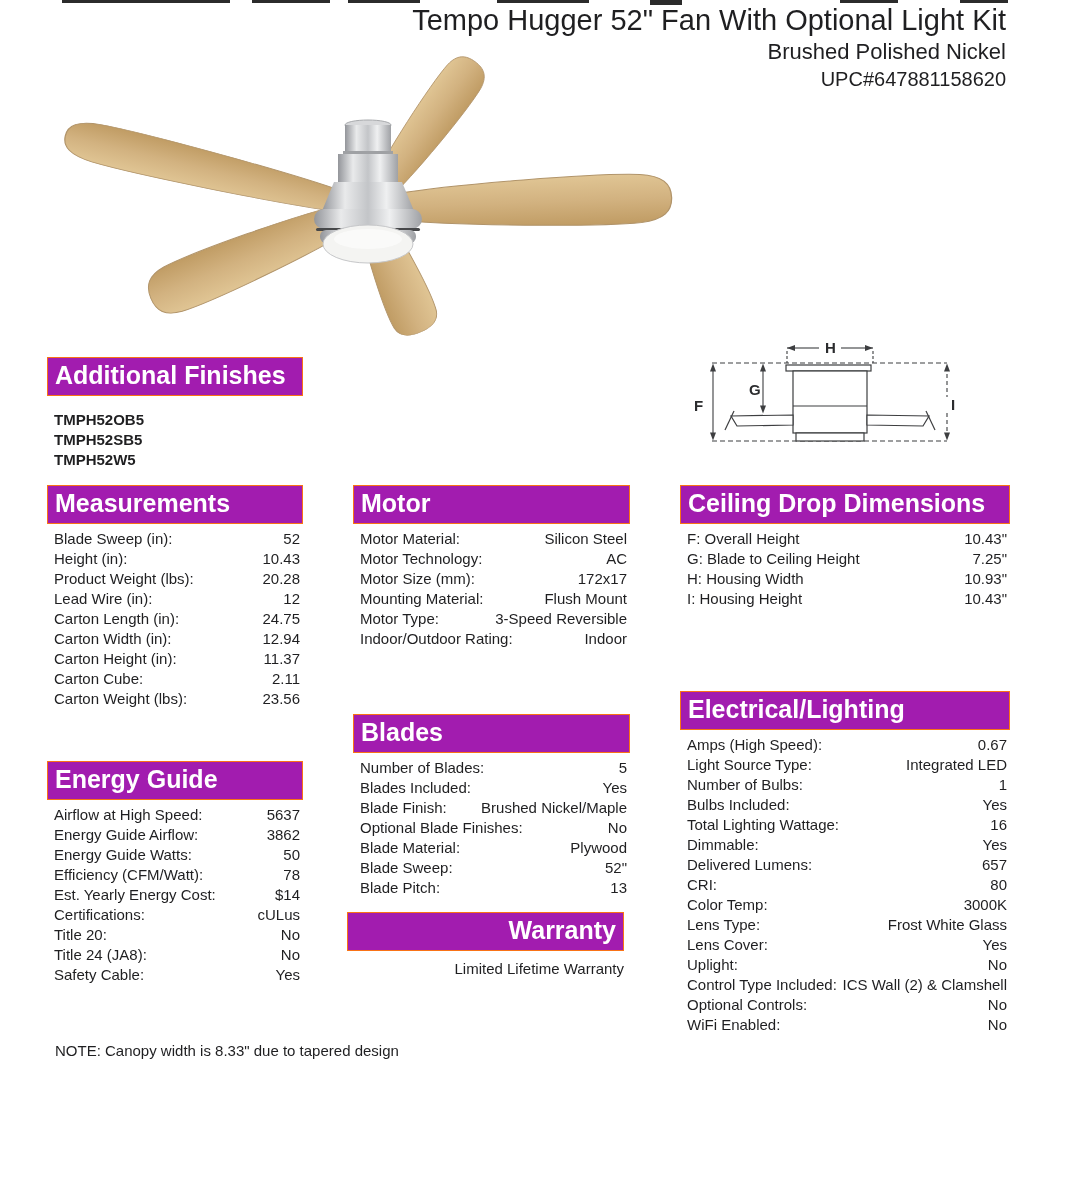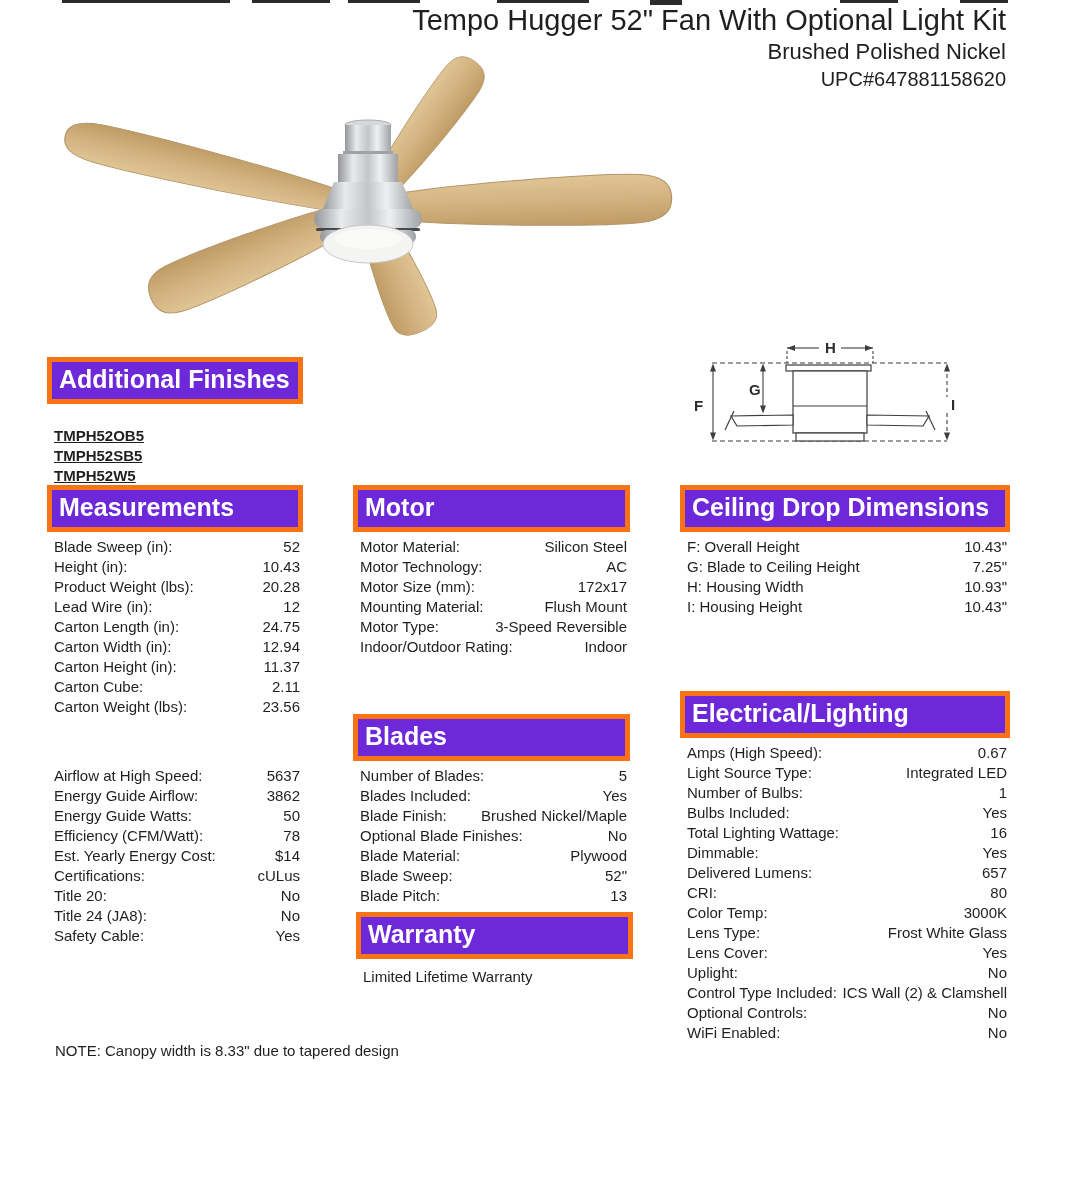--- a/index.html
+++ b/index.html
@@ -16,42 +16,42 @@
   .subtitle { font-size:22px; line-height:29px; }
   .upc      { font-size:20px; line-height:27px; }
 
   
   #fan-img  { position:absolute; left:50px; top:48px; }
   #dim-svg  { position:absolute; left:690px; top:333px; }
 
   
   .sec { position:absolute; box-sizing:border-box; }
   .sec-h {
-    background:#6d28d9; border:5px solid #f97316; color:#ffffff;
+    background:#a21caf; border:1px solid #f97316; color:#ffffff;
     font-weight:700; font-size:25px; line-height:29px;
     padding:3px 7px 5px; box-sizing:border-box; white-space:nowrap;
   }
   .rows { margin-top:5px; }
   .row {
     display:flex; justify-content:space-between;
     font-size:15px; line-height:20px; padding:0 3px 0 7px; white-space:nowrap;
   }
   .row .lbl { text-align:right; }
   .row .val { text-align:right; }
 
   #sec-additional    { left:47px;  top:357px; width:256px; }
   #sec-measurements  { left:47px;  top:485px; width:256px; }
   #sec-energy        { left:47px;  top:761px; width:256px; }
   #sec-motor         { left:353px; top:485px; width:277px; }
   #sec-blades        { left:353px; top:714px; width:277px; }
-  #sec-warranty      { left:356px; top:912px; width:277px; }
+  #sec-warranty      { left:347px; top:912px; width:277px;text-align:right; }
   #sec-ceiling       { left:680px; top:485px; width:330px; }
   #sec-electrical    { left:680px; top:651px; width:330px;margin-top:40px; }
 
-  .finish-list { margin-top:22px;text-decoration:underline; }
+  .finish-list { margin-top:14px; }
   .finish { font-weight:700; font-size:15px; line-height:20px; padding-left:7px; }
   .warranty-text { font-size:15px; line-height:20px; padding-left:7px; margin-top:8px; }
 
   #note { position:absolute; left:55px; top:1042px; font-size:15px; }
 
   .dim-label { font-family:"Liberation Sans", sans-serif; font-size:15px; font-weight:700; fill:#2b2c2e; }
 </style>
 </head>
 <body>
 
@@ -192,20 +192,21 @@
         <span class="val">2.11</span>
       </div>
     <div class="row">
         <span class="lbl">Carton Weight (lbs):</span>
         <span class="val">23.56</span>
       </div>
   </div>
 </div>
 
 <div class="sec" id="sec-energy">
+  <div class="sec-h">Energy Guide</div>
   <div class="rows">
     <div class="row">
         <span class="lbl">Airflow at High Speed:</span>
         <span class="val">5637</span>
       </div>
     <div class="row">
         <span class="lbl">Energy Guide Airflow:</span>
         <span class="val">3862</span>
       </div>
     <div class="row">

